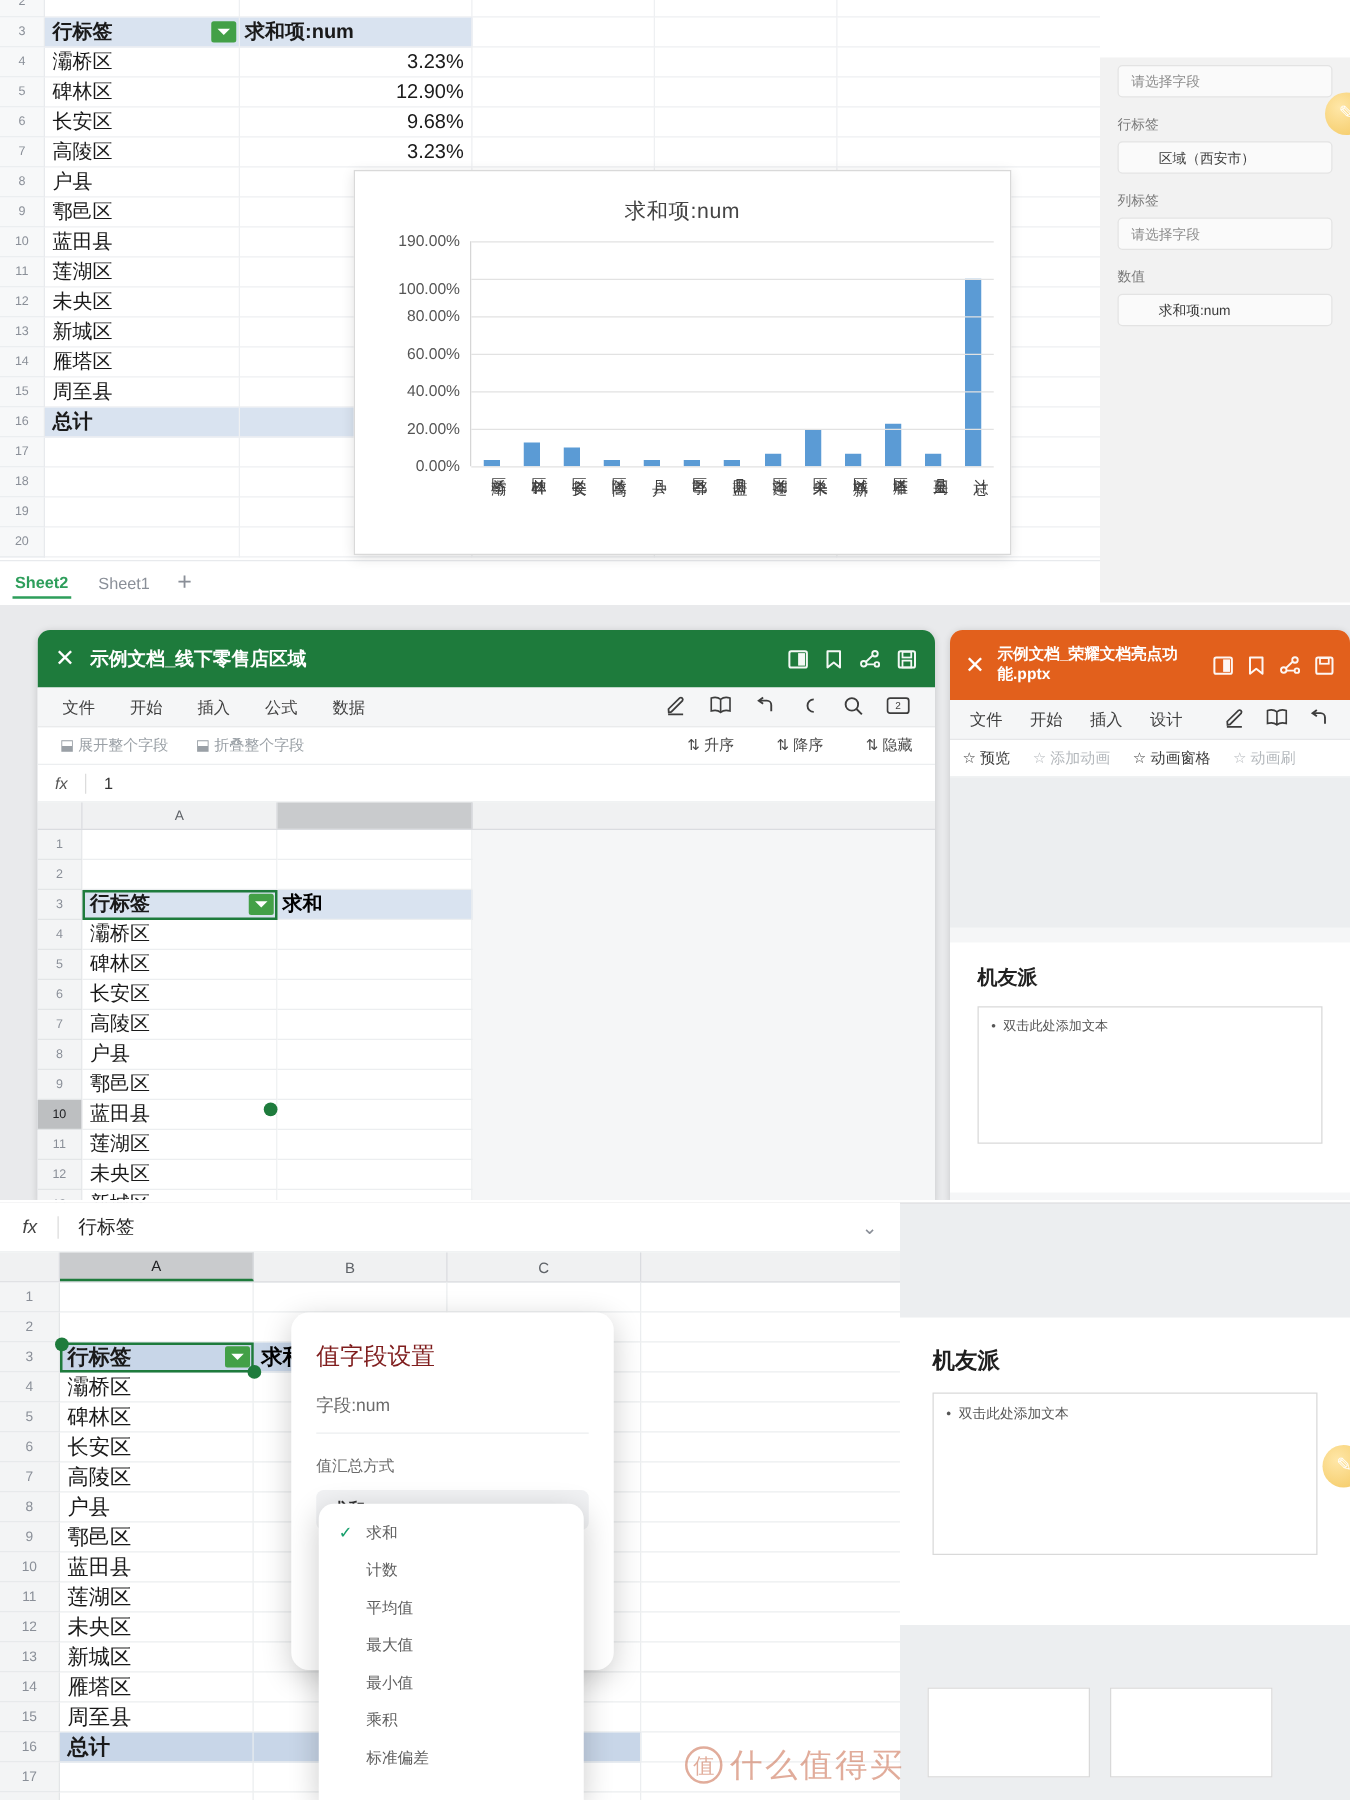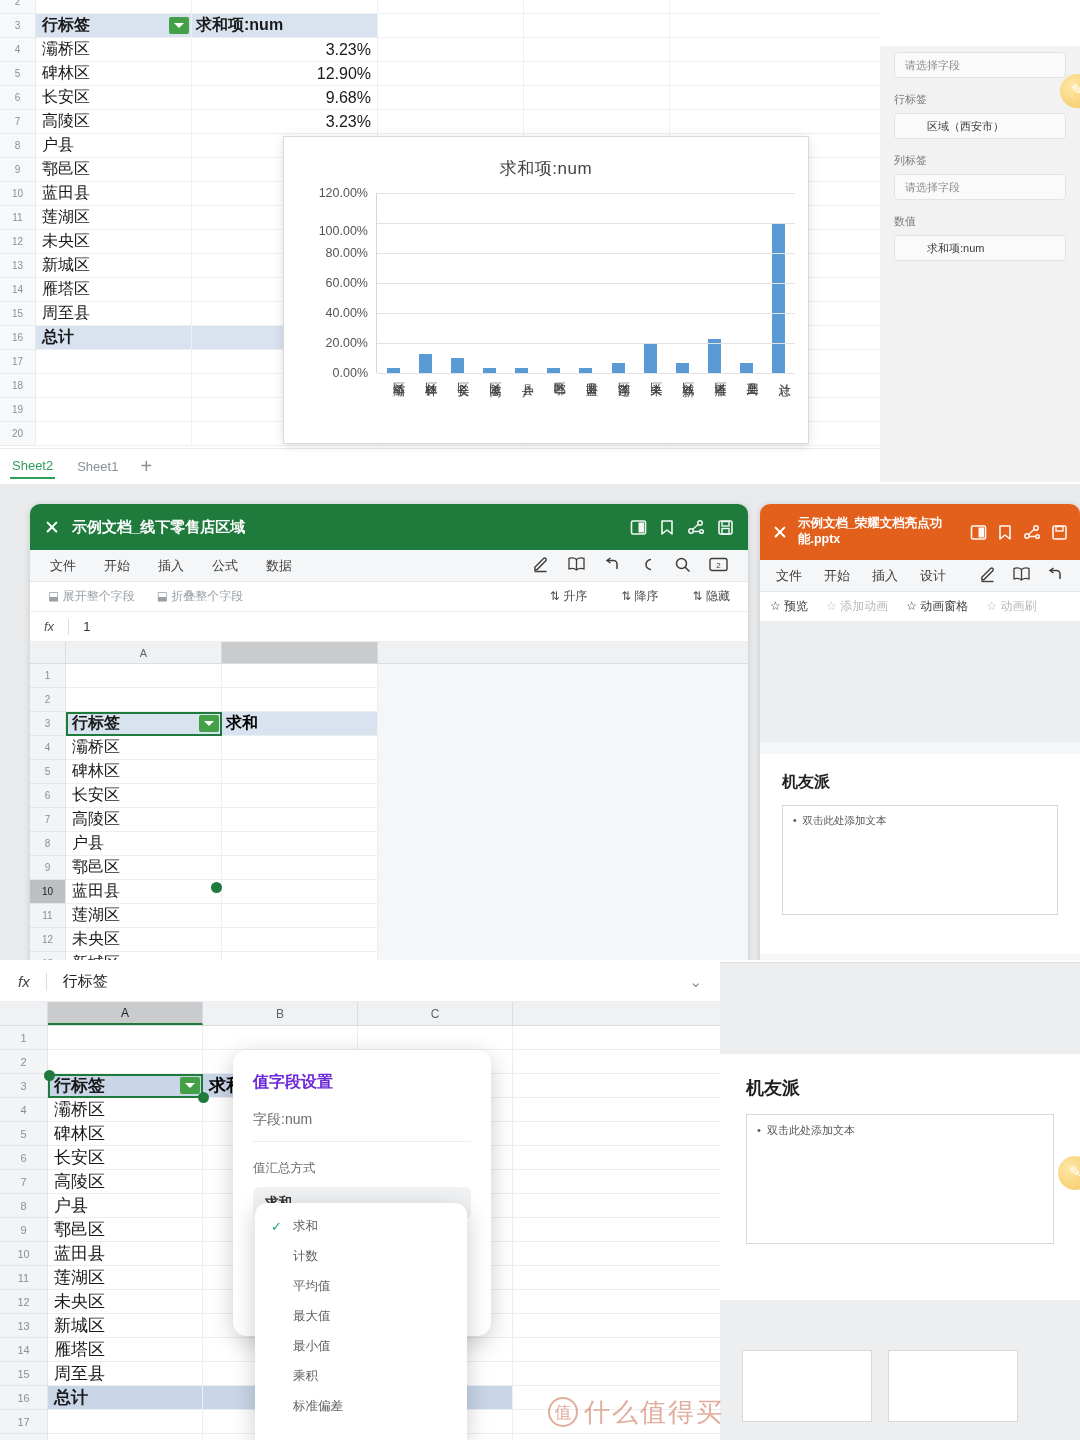--- a/index.html
+++ b/index.html
@@ -30,21 +30,21 @@
   .filter-btn { width:20px; height:17px; background:#43a047; border-radius:2px; display:flex;
                 align-items:center; justify-content:center; margin-left:auto; margin-right:2px; }
   .filter-btn::after { content:""; border-left:5px solid transparent; border-right:5px solid transparent;
                        border-top:5px solid #fff; display:block; }
   .hdrrow .cellA { position:relative; }
 
   
   .sheet-tabs { position:absolute; left:0; top:448px; width:880px; height:36px; background:#fff;
                 border-top:1px solid #e8eaed; display:flex; align-items:center; padding-left:10px; gap:20px; }
   .sheet-tab { font-size:13px; color:#8a8f98; padding:4px 2px; }
-  .sheet-tab.active { color:#2e9e5b; border-bottom:2px solid #2e9e5b; font-weight:normal; }
+  .sheet-tab.active { color:#2e9e5b; border-bottom:2px solid #2e9e5b; font-weight:bold; }
   .sheet-add { font-size:20px; color:#8a8f98; }
 
   
   .pv-side { position:absolute; left:880px; top:0; width:200px; height:448px; background:#f2f2f2; padding:6px 14px;margin-top:46px; }
   .pv-field { background:#fafafa; border:1px solid #e3e3e3; border-radius:4px; height:26px;
               display:flex; align-items:center; padding-left:10px; font-size:11px; color:#8c8c8c; margin-bottom:4px; }
   .pv-field.filled { color:#3a3a3a;padding-left:32px; }
   .pv-label { font-size:11px; color:#7a7a7a; margin:14px 0 6px 0; }
   .gold-badge { position:absolute; right:-14px; top:28px; width:34px; height:34px; border-radius:50%;
                 background:radial-gradient(circle at 35% 35%,#ffe7a8,#f3c75e); }
@@ -139,21 +139,21 @@
   .b-a { width:155px; flex:0 0 155px; height:24px; font-size:17px; color:#1a1a1a; display:flex; align-items:center;
          padding-left:6px; border-right:1px solid #eceef0; border-bottom:1px solid #eceef0; }
   .b-b { width:155px; flex:0 0 155px; height:24px; border-right:1px solid #eceef0; border-bottom:1px solid #eceef0; }
   .b-c { width:155px; flex:0 0 155px; height:24px; border-right:1px solid #eceef0; border-bottom:1px solid #eceef0; }
   .b-d { flex:1; height:24px; border-bottom:1px solid #eceef0; }
   .b-hdr .b-a, .b-hdr .b-b { background:#c8d6e8; font-weight:bold; }
   .b-tot .b-a, .b-tot .b-b, .b-tot .b-c { background:#c8d6e8; font-weight:bold; }
 
   .vfs-dialog { position:absolute; left:233px; top:1050px; width:258px; height:286px; background:#fff;
                 border-radius:14px; box-shadow:0 6px 24px rgba(0,0,0,.2); z-index:50; padding:22px 20px 0 20px; }
-  .vfs-title { font-size:16px; font-weight:bold; color:#6d28d9; }
+  .vfs-title { font-size:19px; font-weight:normal; color:#7f1d1d; }
   .vfs-field { font-size:14px; color:#6b6b6b; margin-top:18px; padding-bottom:12px; border-bottom:1px solid #eceef0; }
   .vfs-sub { font-size:12.5px; color:#6b6b6b; margin-top:18px; }
   .vfs-select { margin-top:10px; height:32px; background:#f1f2f4; border-radius:6px; display:flex; align-items:center;
                 padding:0 12px; font-size:13.5px; color:#2f2f2f; font-weight:bold; }
   .vfs-caret { margin-left:auto; color:#9aa0a6; font-size:11px; }
 
   .sum-menu { position:absolute; left:255px; top:1203px; width:212px; height:237px; background:#fff;
               border-radius:12px 12px 0 0; box-shadow:0 6px 24px rgba(0,0,0,.2); z-index:60; padding:8px 0; }
   .sm-item { height:30px; display:flex; align-items:center; padding-left:38px; font-size:12.5px; color:#606060; position:relative; }
   .sm-check { position:absolute; left:16px; color:#1aa06d; font-size:13px; }
@@ -352,21 +352,21 @@
       <div class="pv-field">请选择字段</div>
       <div class="pv-label">数值</div>
       <div class="pv-field filled">求和项:num</div>
       <div class="gold-badge"></div>
     </div>
 
     <div class="chart-card">
       <div class="chart-title">求和项:num</div>
       <div class="chart-body">
         <div class="yaxis" id="yAxis">
-            <div class="ytick" style="top: 0px;">120.00%</div>
+            <div class="ytick" style="top: 0px;">190.00%</div>
             <div class="ytick" style="top: 38px;">100.00%</div>
             <div class="ytick" style="top: 60px; text-align: right;">80.00%</div>
             <div class="ytick" style="top: 90px;">60.00%</div>
             <div class="ytick" style="top: 120px;">40.00%</div>
             <div class="ytick" style="top: 150px;">20.00%</div>
             <div class="ytick" style="top: 180px;">0.00%</div>
           </div>
         <div class="plot" id="plotArea">
           <div class="bars" id="chartBars">
               <div class="barslot">

